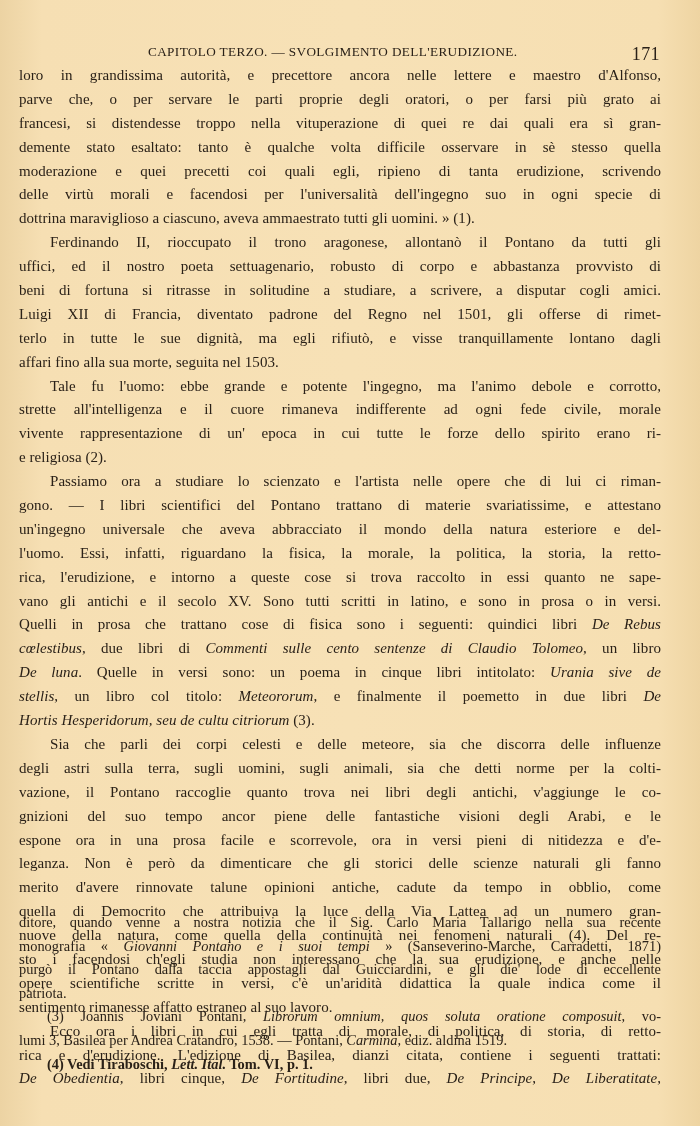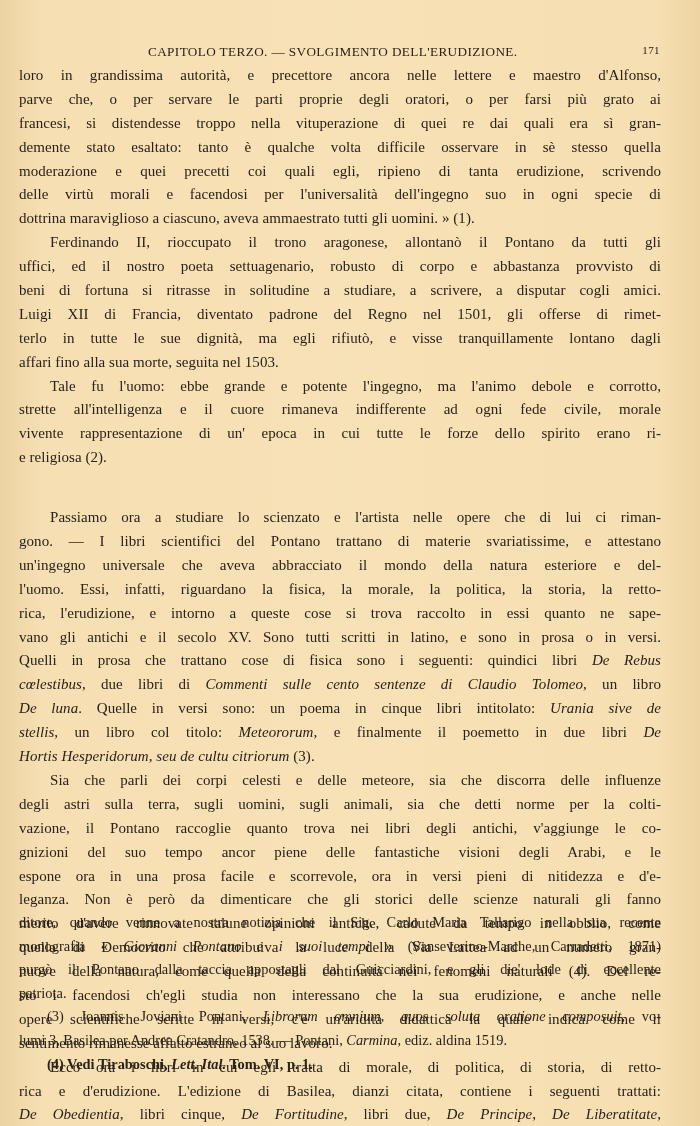--- a/index.html
+++ b/index.html
@@ -9,21 +9,21 @@
     background: linear-gradient(90deg, #ecd3a3 0%, #f6dfb3 6%, #f7e1b6 50%, #f6dfb2 94%, #eed4a2 100%);
     font-family: "Liberation Serif", "DejaVu Serif", serif;
     color: #2a2118;
   }
   .page { position: relative; width: 652px; height: 1126px; }
   .header {
     position: absolute; top: 44px; left: 20px; width: 640px;
     font-size: 13.2px; letter-spacing: 0.4px;
   }
   .header .title { position: absolute; left: 128px; top: 0; white-space: nowrap; }
-  .header .pgnum { position: absolute; right: 0; top: 0; font-size: 11px; }
+  .header .pgnum { position: absolute; right: 0; top: 0; font-size: 18px; }
   .body {
     position: absolute; top: 64px; left: 19px; width: 642px;
     font-size: 15px; line-height: 23.9px; text-align: justify;
     letter-spacing: 0.05px;
   }
   .body .line { display: block; text-align: justify; text-align-last: justify; white-space: nowrap; }
   .body .line.last { text-align-last: left; }
   .line { height: 23.9px; overflow: visible; }
   i { font-style: italic; }
   .notes {
@@ -54,21 +54,21 @@
       <span class="line" style="padding-left: 31px;"><span>Ferdinando II, rioccupato il trono aragonese, allontanò il Pontano da tutti gli</span></span>
       <span class="line"><span>uffici, ed il nostro poeta settuagenario, robusto di corpo e abbastanza provvisto di</span></span>
       <span class="line"><span>beni di fortuna si ritrasse in solitudine a studiare, a scrivere, a disputar cogli amici.</span></span>
       <span class="line"><span>Luigi XII di Francia, diventato padrone del Regno nel 1501, gli offerse di rimet-</span></span>
       <span class="line"><span>terlo in tutte le sue dignità, ma egli rifiutò, e visse tranquillamente lontano dagli</span></span>
       <span class="line last"><span>affari fino alla sua morte, seguita nel 1503.</span></span>
       <span class="line" style="padding-left: 31px;"><span>Tale fu l'uomo: ebbe grande e potente l'ingegno, ma l'animo debole e corrotto,</span></span>
       <span class="line"><span>strette all'intelligenza e il cuore rimaneva indifferente ad ogni fede civile, morale</span></span>
       <span class="line"><span>vivente rappresentazione di un' epoca in cui tutte le forze dello spirito erano ri-</span></span>
       <span class="line last"><span>e religiosa (2).</span></span>
-      <span class="line" style="padding-left: 31px; margin-top: 36px;"><span>Passiamo ora a studiare lo scienzato e l'artista nelle opere che di lui ci riman-</span></span>
+      <span class="line" style="padding-left: 31px;"><span>Passiamo ora a studiare lo scienzato e l'artista nelle opere che di lui ci riman-</span></span>
       <span class="line"><span>gono. — I libri scientifici del Pontano trattano di materie svariatissime, e attestano</span></span>
       <span class="line"><span>un'ingegno universale che aveva abbracciato il mondo della natura esteriore e del-</span></span>
       <span class="line"><span>l'uomo. Essi, infatti, riguardano la fisica, la morale, la politica, la storia, la retto-</span></span>
       <span class="line"><span>rica, l'erudizione, e intorno a queste cose si trova raccolto in essi quanto ne sape-</span></span>
       <span class="line"><span>vano gli antichi e il secolo XV. Sono tutti scritti in latino, e sono in prosa o in versi.</span></span>
       <span class="line"><span>Quelli in prosa che trattano cose di fisica sono i seguenti: quindici libri </span><i>De Rebus</i></span>
       <span class="line"><i>cœlestibus</i><span>, due libri di </span><i>Commenti sulle cento sentenze di Claudio Tolomeo</i><span>, un libro</span></span>
       <span class="line"><i>De luna</i><span>. Quelle in versi sono: un poema in cinque libri intitolato: </span><i>Urania sive de</i></span>
       <span class="line"><i>stellis</i><span>, un libro col titolo: </span><i>Meteororum</i><span>, e finalmente il poemetto in due libri </span><i>De</i></span>
       <span class="line last"><i>Hortis Hesperidorum, seu de cultu citriorum</i><span> (3).</span></span>

